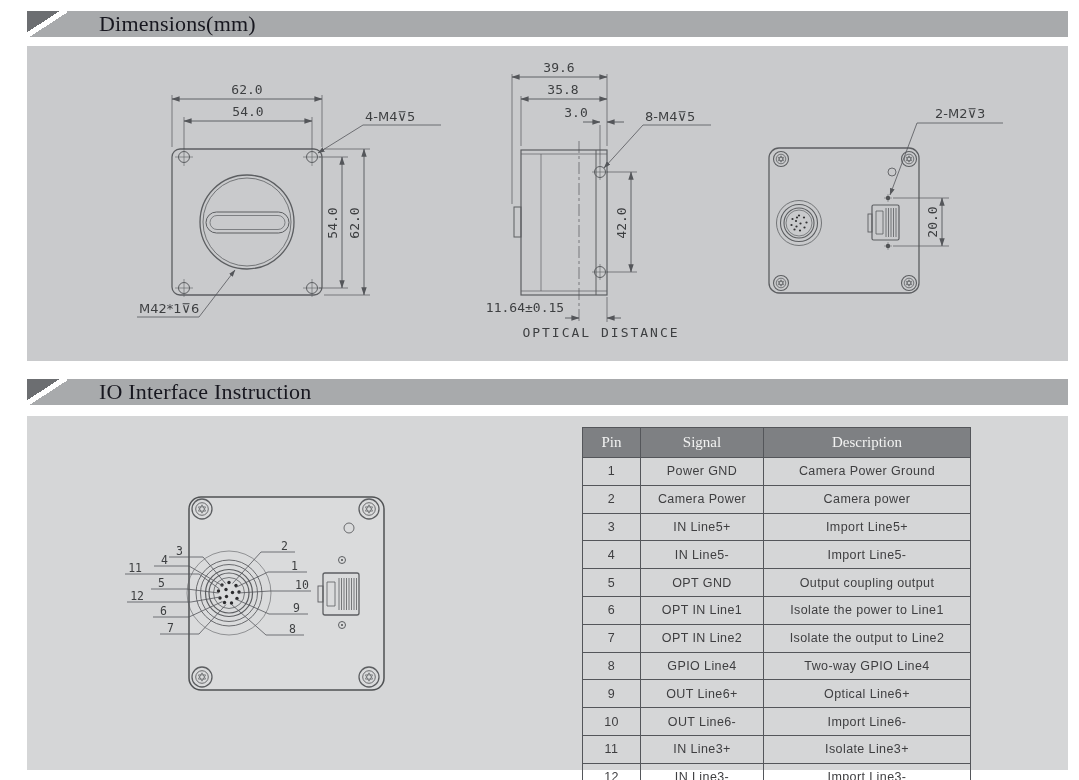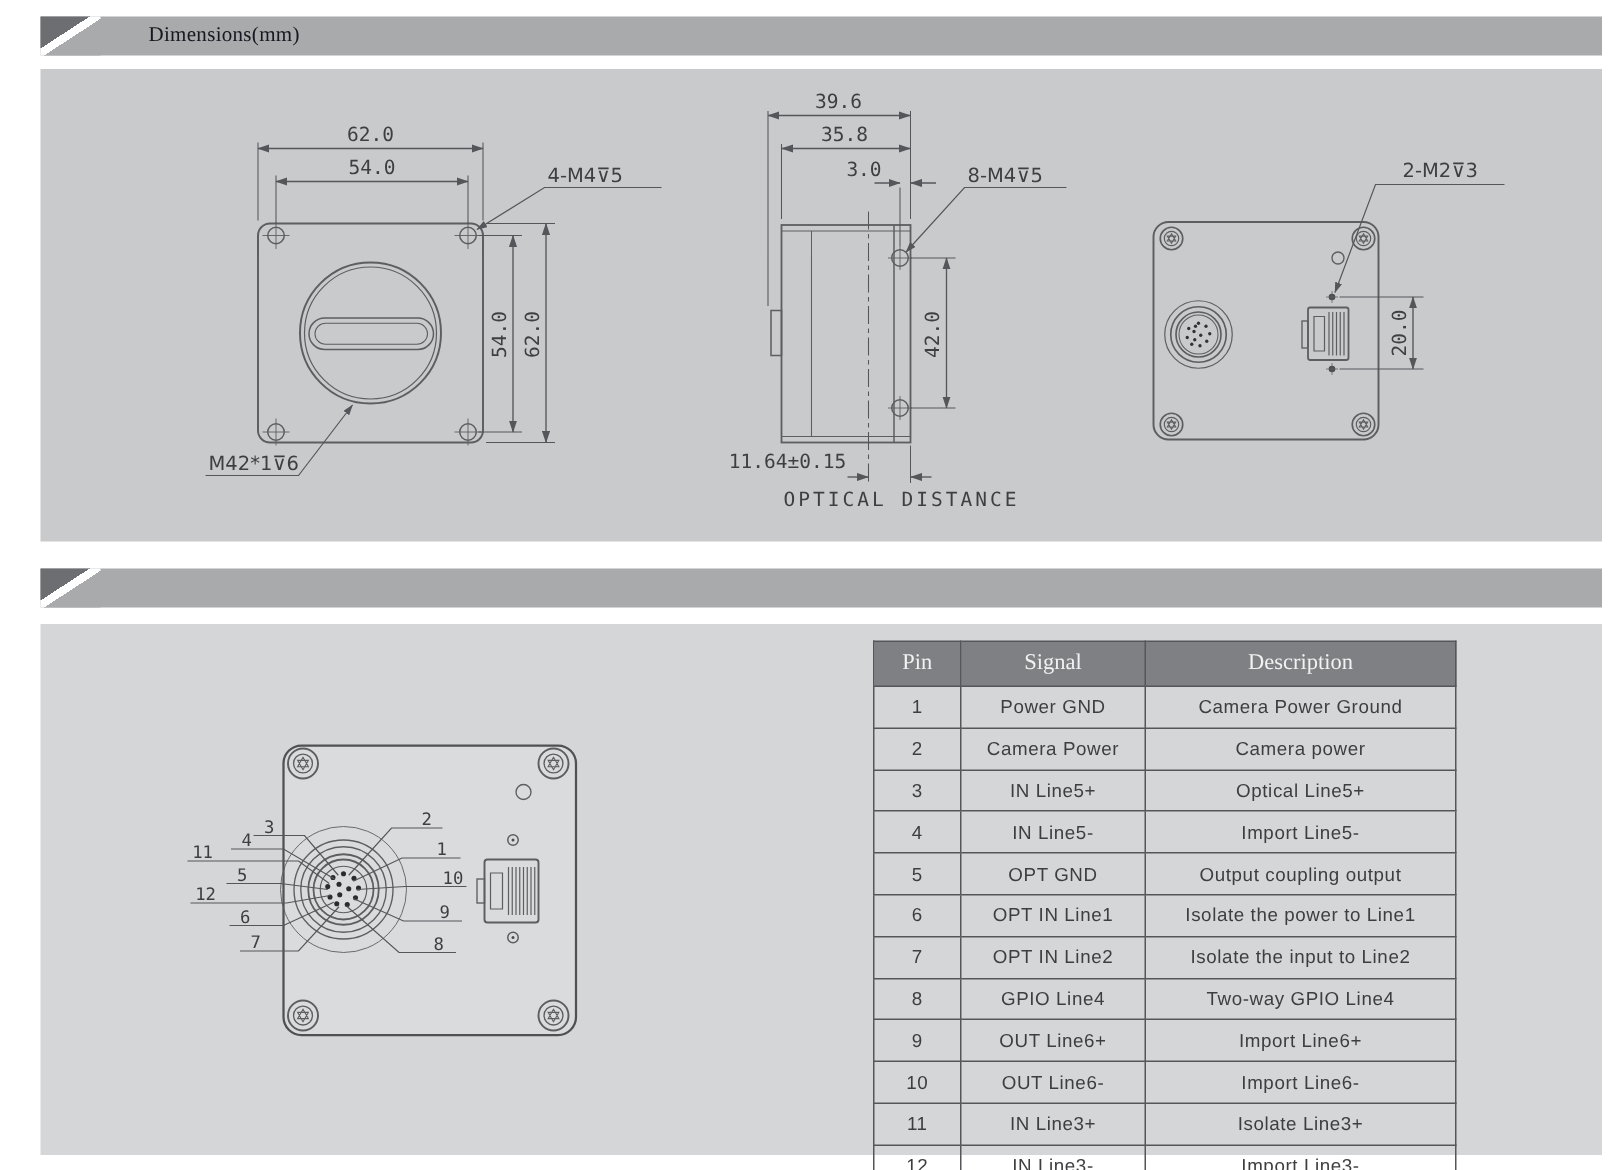--- a/index.html
+++ b/index.html
@@ -10,21 +10,21 @@
   .section-bar{
     position:absolute;left:27px;width:1041px;height:26px;
     background:#a8aaac;display:flex;align-items:center;
   }
   .bar-icon{
     width:40px;height:26px;flex:0 0 40px;
     background:linear-gradient(to bottom right,#6c6e71 0 41%,#ffffff 41% 53%,#a8aaac 53% 100%);
   }
   .bar-title{
     font-family:"Liberation Serif","DejaVu Serif",serif;
-    font-size:14px;color:#17171f;margin-left:32px;letter-spacing:0.2px;
+    font-size:22px;color:#17171f;margin-left:32px;letter-spacing:0.2px;
   }
   .content-box{position:absolute;left:27px;width:1041px;}
   #box-dimensions{top:46px;height:315px;background:#c9cacc;}
   #box-io{top:416px;height:354px;background:#d5d6d7;}
   #bar-dimensions{top:11px;}
   #bar-io{top:379px;}
   svg{position:absolute;left:0;top:0;}
   svg text{fill:#3d3f41;}
   .dimtxt{font-family:"DejaVu Sans Mono",monospace;font-size:13px;}
   .labtxt{font-family:"DejaVu Sans",sans-serif;font-size:13px;}
@@ -213,20 +213,21 @@
       <text class="dimtxt" x="910" y="176" text-anchor="middle" transform="rotate(-90 910 176)">20.0</text>
 
       <path class="lead" d="M976,77 L890,77 L863,149" marker-end="url(#ar)"></path>
       <text class="labtxt" x="908" y="72">2-M2⊽3</text>
     </g>
   </svg>
 </div>
 
 <div class="section-bar" id="bar-io">
   <div class="bar-icon"></div>
+  <div class="bar-title">IO Interface Instruction</div>
 </div>
 
 <div class="content-box" id="box-io">
 
   <svg width="460" height="354" viewBox="0 0 460 354">
     <defs>
       <marker id="ar2" markerWidth="9" markerHeight="6" refX="8.5" refY="3" orient="auto-start-reverse">
         <path d="M0,0 L9,3 L0,6 Z" fill="#54565a"></path>
       </marker>
     </defs>
@@ -334,51 +335,51 @@
           <td>Camera Power Ground</td>
         </tr>
       <tr>
           <td>2</td>
           <td>Camera Power</td>
           <td>Camera power</td>
         </tr>
       <tr>
           <td>3</td>
           <td>IN Line5+</td>
-          <td>Optical Line5+</td>
+          <td>Import Line5+</td>
         </tr>
       <tr>
           <td>4</td>
           <td>IN Line5-</td>
           <td>Import Line5-</td>
         </tr>
       <tr>
           <td>5</td>
           <td>OPT GND</td>
           <td>Output coupling output</td>
         </tr>
       <tr>
           <td>6</td>
           <td>OPT IN Line1</td>
           <td>Isolate the power to Line1</td>
         </tr>
       <tr>
           <td>7</td>
           <td>OPT IN Line2</td>
-          <td>Isolate the input to Line2</td>
+          <td>Isolate the output to Line2</td>
         </tr>
       <tr>
           <td>8</td>
           <td>GPIO Line4</td>
           <td>Two-way GPIO Line4</td>
         </tr>
       <tr>
           <td>9</td>
           <td>OUT Line6+</td>
-          <td>Import Line6+</td>
+          <td>Optical Line6+</td>
         </tr>
       <tr>
           <td>10</td>
           <td>OUT Line6-</td>
           <td>Import Line6-</td>
         </tr>
       <tr>
           <td>11</td>
           <td>IN Line3+</td>
           <td>Isolate Line3+</td>

